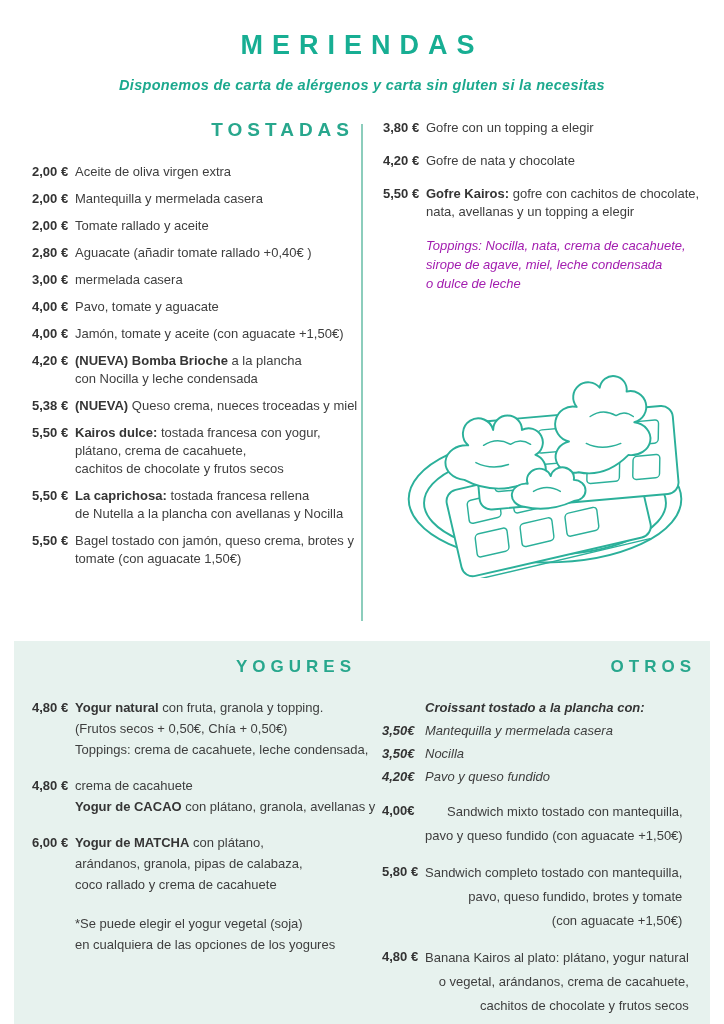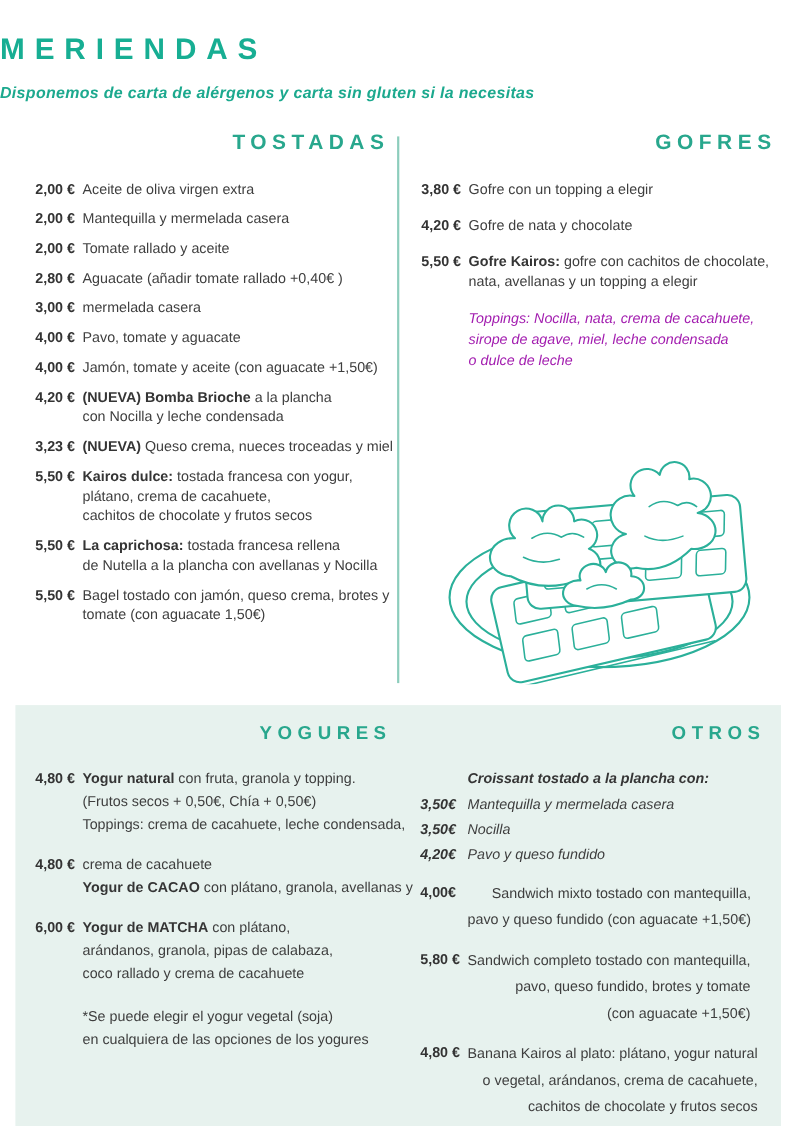--- a/index.html
+++ b/index.html
@@ -6,21 +6,21 @@
   .page{
     position:relative;
     width:724px;height:1024px;
     background:#ffffff;
     font-family:"Liberation Sans", sans-serif;
     color:#3e3e3e;
     overflow:hidden;
     box-sizing:border-box;
   }
   
-  .header{padding-top:30px;}
+  .header{padding-top:30px;text-align:center;}
   .title{
     margin:0;
     font-size:27px;font-weight:bold;
     letter-spacing:9px;
     color:#17ae93;
   }
   .subtitle{
     margin:16px 0 0 0;
     font-size:14.5px;font-weight:bold;font-style:italic;
     letter-spacing:0.3px;
@@ -141,21 +141,21 @@
             </div>
           </div>
           <div class="menu-item">
             <span class="price">4,20 €</span>
             <div class="desc">
               <div class="line"><span class="b">(NUEVA) Bomba Brioche</span><span> a la plancha</span></div>
               <div class="line"><span>con Nocilla y leche condensada</span></div>
             </div>
           </div>
           <div class="menu-item">
-            <span class="price">3,23 €</span>
+            <span class="price">5,38 €</span>
             <div class="desc">
               <div class="line"><span class="b">(NUEVA)</span><span> Queso crema, nueces troceadas y miel</span></div>
             </div>
           </div>
           <div class="menu-item">
             <span class="price">5,50 €</span>
             <div class="desc">
               <div class="line"><span class="b">Kairos dulce:</span><span> tostada francesa con yogur,</span></div>
               <div class="line"><span>plátano, crema de cacahuete,</span></div>
               <div class="line"><span>cachitos de chocolate y frutos secos</span></div>
@@ -172,21 +172,20 @@
             <span class="price">5,50 €</span>
             <div class="desc">
               <div class="line"><span>Bagel tostado con jamón, queso crema, brotes y</span></div>
               <div class="line"><span>tomate (con aguacate 1,50€)</span></div>
             </div>
           </div>
         </div>
     </section>
 
     <section class="col-right">
-      <h2 class="section-heading">GOFRES</h2>
       <div class="menu-list gofres-list">
           <div class="menu-item">
             <span class="price">3,80 €</span>
             <div class="desc">
               <div class="line"><span>Gofre con un topping a elegir</span></div>
             </div>
           </div>
           <div class="menu-item">
             <span class="price">4,20 €</span>
             <div class="desc">

